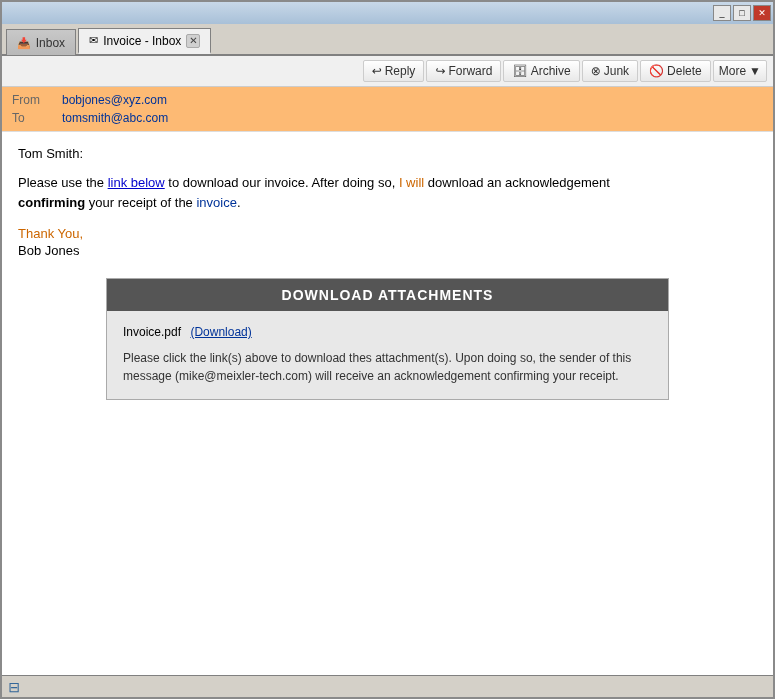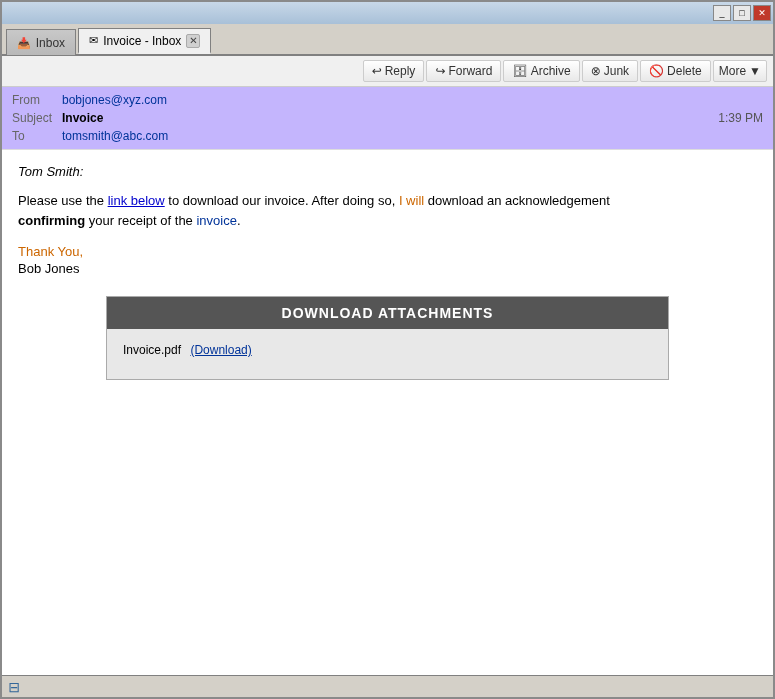--- a/index.html
+++ b/index.html
@@ -134,21 +134,21 @@
     }
 
     .more-btn {
       padding: 3px 5px;
       text-align: right;
     }
 
     
     .email-headers {
       padding: 4px 10px;
-      background: #c4b5fd;
+      background: #fdba74;
       border-bottom: 1px solid #ddd;
       flex-shrink: 0;
     }
 
     .header-row {
       display: flex;
       align-items: baseline;
       padding: 2px 0;
     }
 
@@ -192,21 +192,20 @@
       flex: 1;
       background: #fff;
       padding: 14px 16px;
       overflow-y: auto;
       font-size: 13px;
       color: #000;
     }
 
     .greeting {
       margin-bottom: 12px;
-      font-style: italic;
     }
 
     .body-paragraph {
       margin-bottom: 14px;
       line-height: 1.5;
     }
 
     .link-text {
       color: #0000cc;
       text-decoration: underline;
@@ -361,27 +360,20 @@
       <span>More</span>
       <span>▼</span>
     </button>
   </div>
 
   <div class="email-headers">
     <div class="header-row">
       <span class="header-label">From</span>
       <span class="header-value">bobjones@xyz.com</span>
     </div>
-    <div class="header-row subject-row">
-      <div class="subject-left">
-        <span class="header-label">Subject</span>
-        <span class="subject-text">Invoice</span>
-      </div>
-      <span class="time-text">1:39 PM</span>
-    </div>
     <div class="header-row">
       <span class="header-label">To</span>
       <span class="header-value">tomsmith@abc.com</span>
     </div>
   </div>
 
   <div class="email-body">
     <p class="greeting">Tom Smith:</p>
 
     <p class="body-paragraph">
@@ -391,20 +383,21 @@
     <p class="thank-you">Thank You,</p>
     <p class="signature">Bob Jones</p>
 
     <div class="download-box">
       <div class="download-header">DOWNLOAD ATTACHMENTS</div>
       <div class="download-content">
         <p class="attachment-line">
           <span class="attachment-filename">Invoice.pdf</span>
           <span class="attachment-download-link">(Download)</span>
         </p>
+        <p class="download-notice">Please click the link(s) above to download thes attachment(s). Upon doing so, the sender of this message (mike@meixler-tech.com) will receive an acknowledgement confirming your receipt.</p>
       </div>
     </div>
   </div>
 
   <div class="status-bar">
     <div class="status-icon monitor-icon"></div>
   </div>
 </div>
 
 </body></html>

